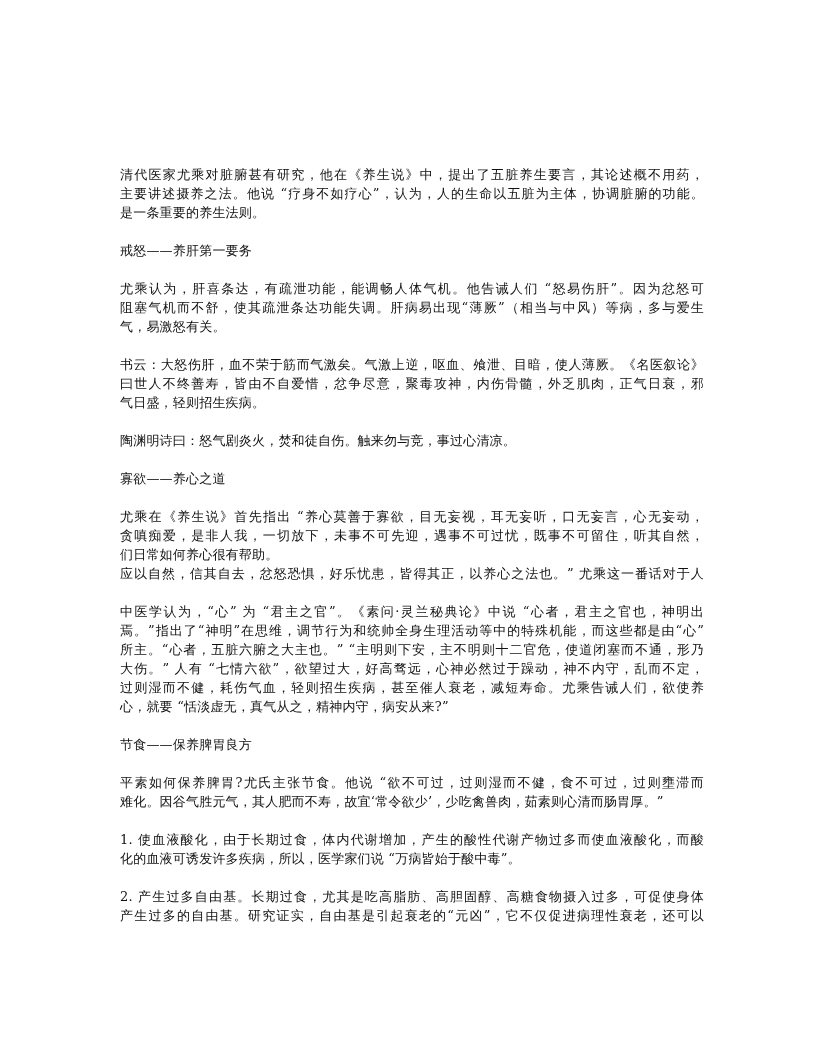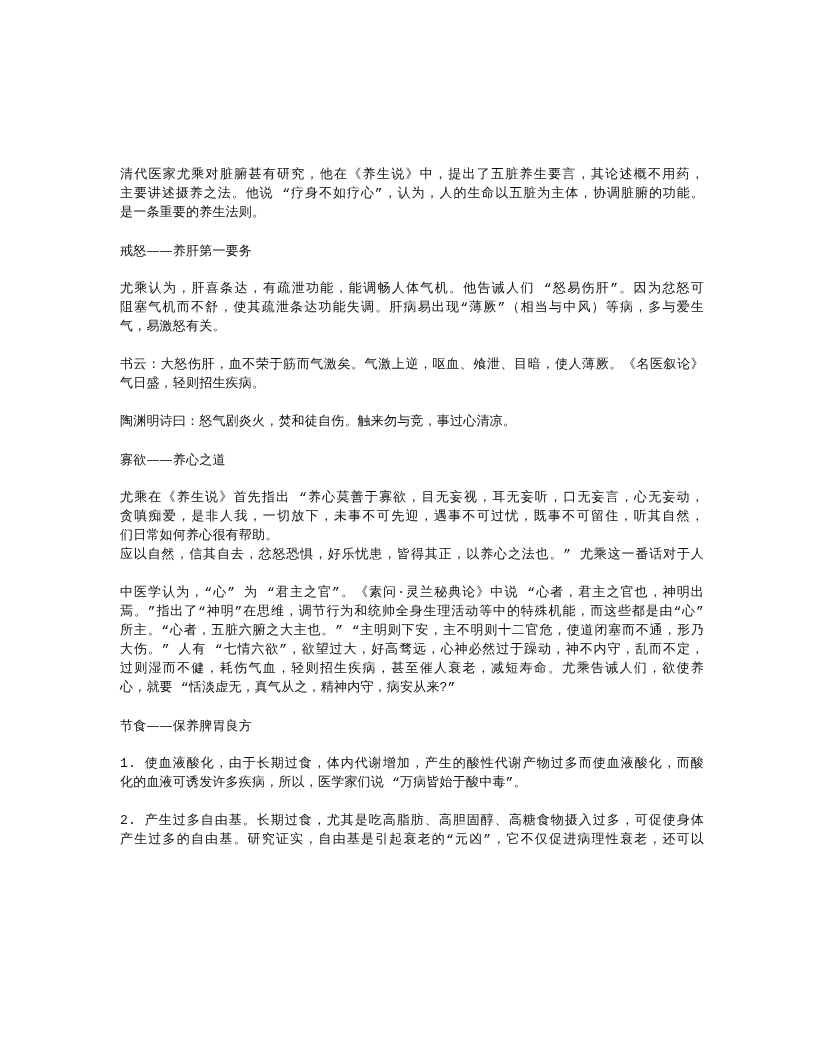--- a/index.html
+++ b/index.html
@@ -7,21 +7,21 @@
   .page {
     position: absolute;
     left: 120px;
     top: 165px;
     width: 584px;
     font-family: "DejaVu Serif", "Liberation Serif", serif;
     font-size: 13px;
     line-height: 19px;
     color: #111111;
   }
-  .block { margin: 0 0 19px 0; font-family: Liberation Mono, monospace; }
+  .block { margin: 0 0 19px 0; }
   .line { display: block; white-space: nowrap; height: 19px; letter-spacing: 0.2px; }
   .line.justify { text-align: justify; text-align-last: justify; white-space: normal; }
   .heading { margin: 0 0 19px 0; }
 </style>
 </head>
 <body>
 
 <div class="page">
 
   <div class="block">
@@ -35,20 +35,21 @@
   </div>
 
   <div class="block">
     <span class="line justify">尤乘认为，肝喜条达，有疏泄功能，能调畅人体气机。他告诫人们 “怒易伤肝”。因为忿怒可</span>
     <span class="line justify">阻塞气机而不舒，使其疏泄条达功能失调。肝病易出现“薄厥”（相当与中风）等病，多与爱生</span>
     <span class="line">气，易激怒有关。</span>
   </div>
 
   <div class="block">
     <span class="line justify">书云：大怒伤肝，血不荣于筋而气激矣。气激上逆，呕血、飧泄、目暗，使人薄厥。《名医叙论》</span>
+    <span class="line justify">曰世人不终善寿，皆由不自爱惜，忿争尽意，聚毒攻神，内伤骨髓，外乏肌肉，正气日衰，邪</span>
     <span class="line">气日盛，轻则招生疾病。</span>
   </div>
 
   <div class="block">
     <span class="line">陶渊明诗曰：怒气剧炎火，焚和徒自伤。触来勿与竞，事过心清凉。</span>
   </div>
 
   <div class="heading">
     <span class="line">寡欲——养心之道</span>
   </div>
@@ -66,20 +67,24 @@
     <span class="line justify">所主。“心者，五脏六腑之大主也。” “主明则下安，主不明则十二官危，使道闭塞而不通，形乃</span>
     <span class="line justify">大伤。” 人有 “七情六欲”，欲望过大，好高骛远，心神必然过于躁动，神不内守，乱而不定，</span>
     <span class="line justify">过则湿而不健，耗伤气血，轻则招生疾病，甚至催人衰老，减短寿命。尤乘告诫人们，欲使养</span>
     <span class="line">心，就要 “恬淡虚无，真气从之，精神内守，病安从来?”</span>
   </div>
 
   <div class="heading">
     <span class="line">节食——保养脾胃良方</span>
   </div>
 
+  <div class="block">
+    <span class="line justify">平素如何保养脾胃?尤氏主张节食。他说 “欲不可过，过则湿而不健，食不可过，过则壅滞而</span>
+    <span class="line">难化。因谷气胜元气，其人肥而不寿，故宜‘常令欲少’，少吃禽兽肉，茹素则心清而肠胃厚。”</span>
+  </div>
 
 
   <div class="block">
     <span class="line justify">1. 使血液酸化，由于长期过食，体内代谢增加，产生的酸性代谢产物过多而使血液酸化，而酸</span>
     <span class="line">化的血液可诱发许多疾病，所以，医学家们说 “万病皆始于酸中毒”。</span>
   </div>
 
   <div class="block">
     <span class="line justify">2. 产生过多自由基。长期过食，尤其是吃高脂肪、高胆固醇、高糖食物摄入过多，可促使身体</span>
     <span class="line justify">产生过多的自由基。研究证实，自由基是引起衰老的“元凶”，它不仅促进病理性衰老，还可以</span>

